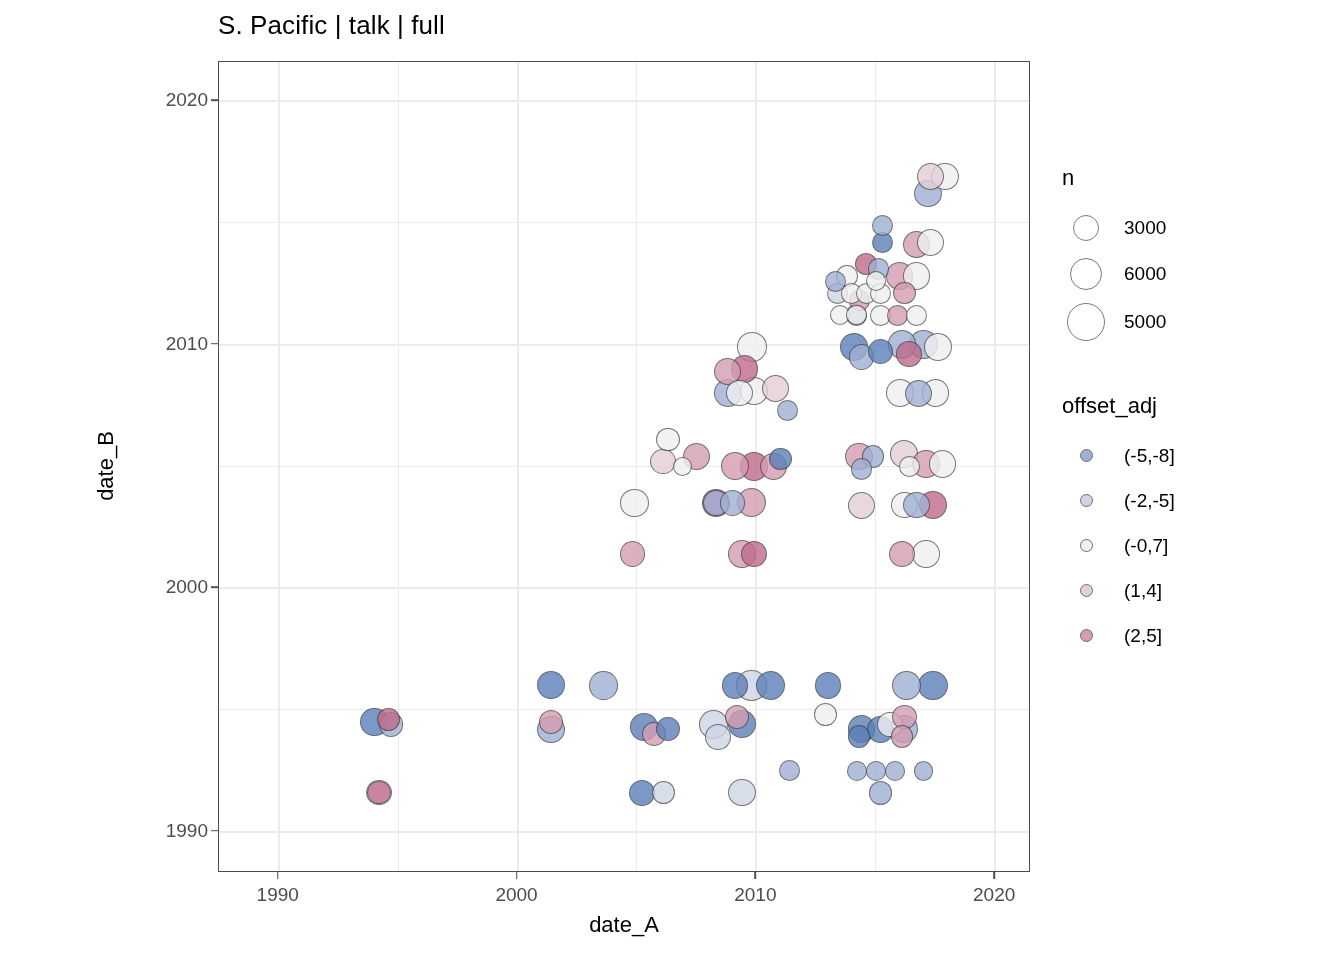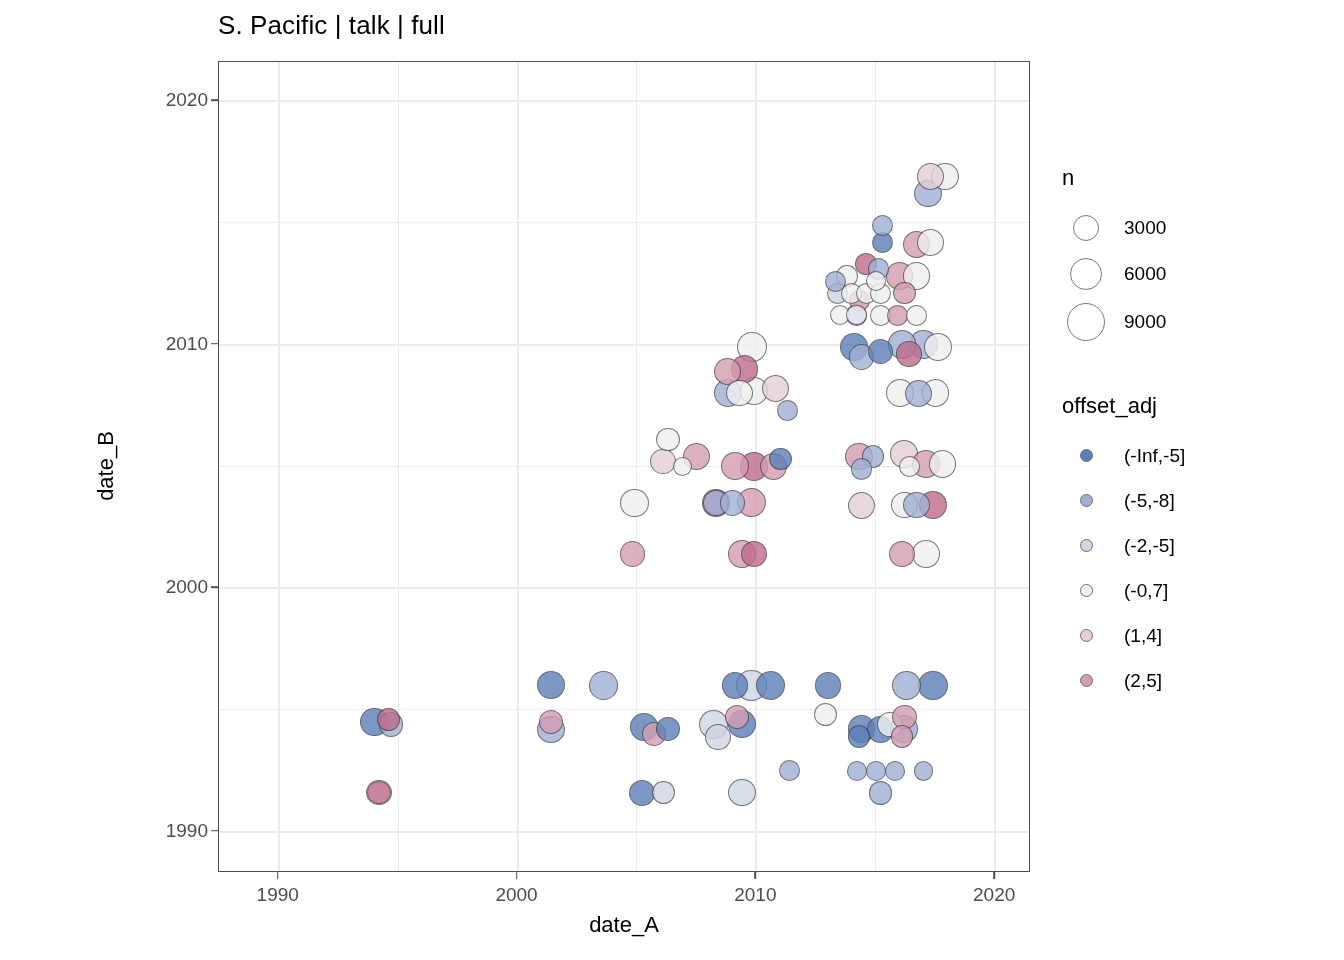--- a/index.html
+++ b/index.html
@@ -337,35 +337,29 @@
           <div class="legend-row srow-2">
             <div class="legend-key">
               <div class="legend-circle" style="width: 32px; height: 32px;"></div>
             </div>
             <div class="legend-label">6000</div>
           </div>
           <div class="legend-row srow-3">
             <div class="legend-key">
               <div class="legend-circle" style="width: 38px; height: 38px;"></div>
             </div>
-            <div class="legend-label">9000</div>
+            <div class="legend-label">5000</div>
           </div>
         </div>
     </div>
     <div id="color-legend">
       <div class="legend-title">offset_adj</div>
       <div id="color-legend-rows">
           <div class="legend-row">
             <div class="legend-key">
-              <div class="legend-dot" style="background: rgb(91, 127, 184);"></div>
-            </div>
-            <div class="legend-label">(-Inf,-5]</div>
-          </div>
-          <div class="legend-row">
-            <div class="legend-key">
               <div class="legend-dot" style="background: rgb(159, 176, 212);"></div>
             </div>
             <div class="legend-label">(-5,-8]</div>
           </div>
           <div class="legend-row">
             <div class="legend-key">
               <div class="legend-dot" style="background: rgb(206, 213, 228);"></div>
             </div>
             <div class="legend-label">(-2,-5]</div>
           </div>

